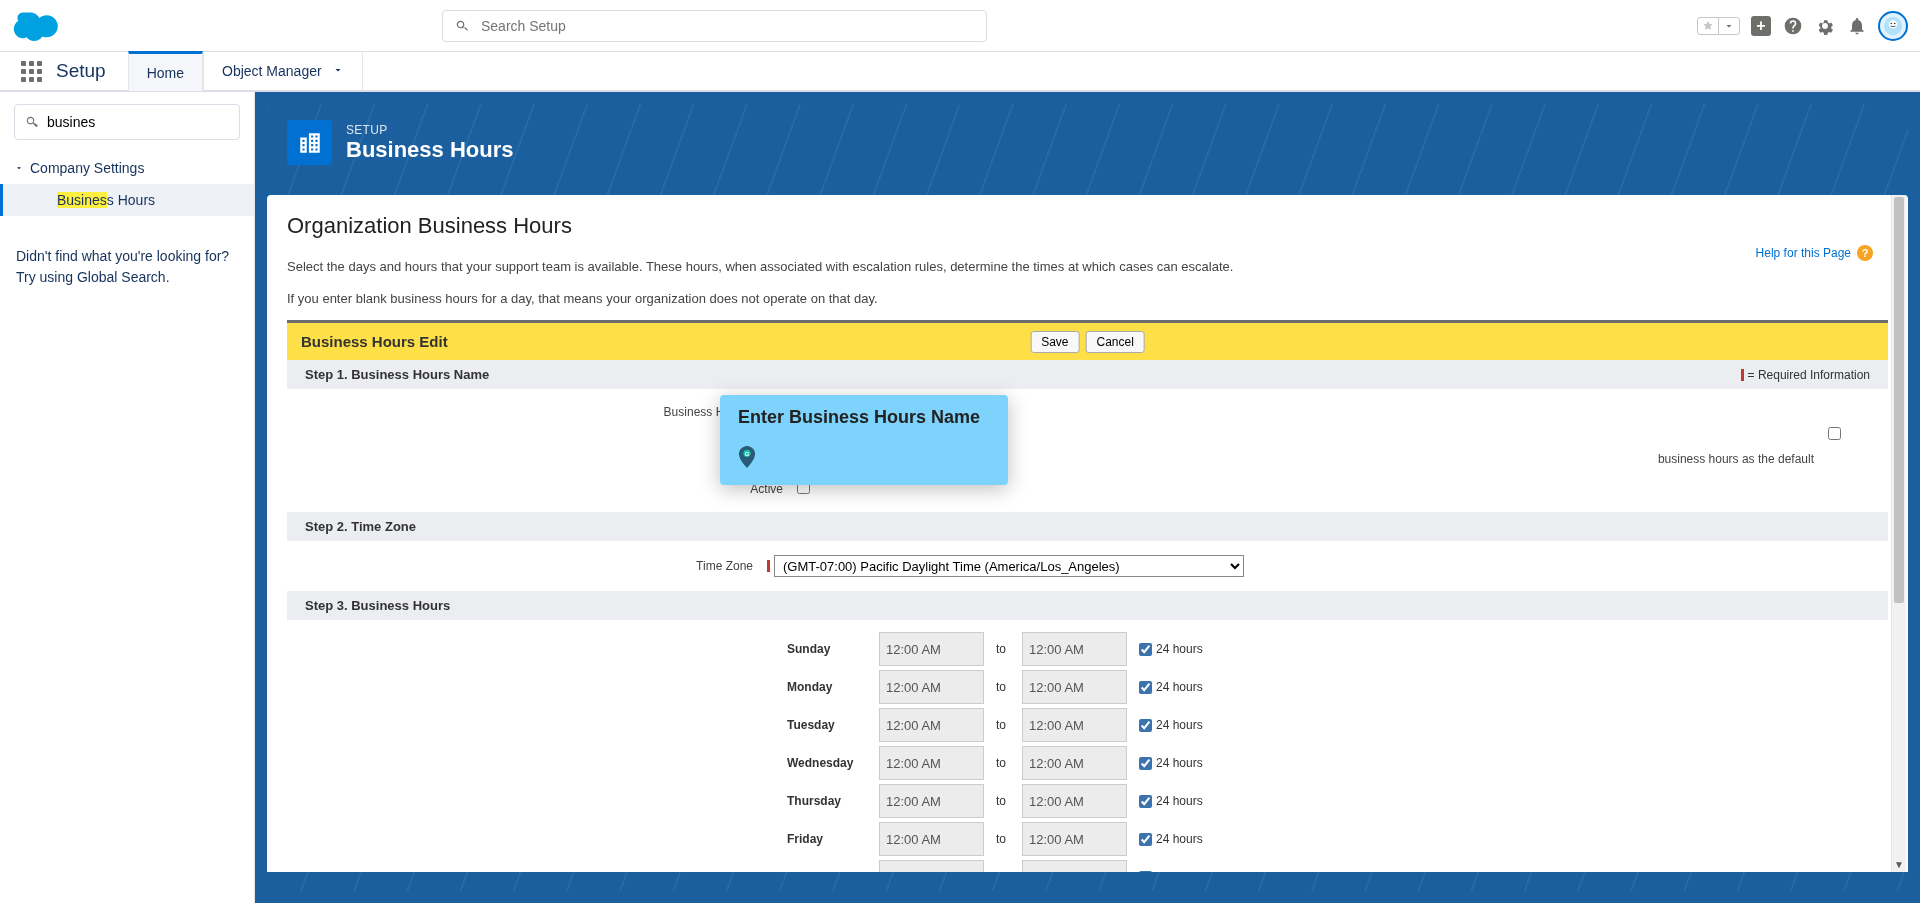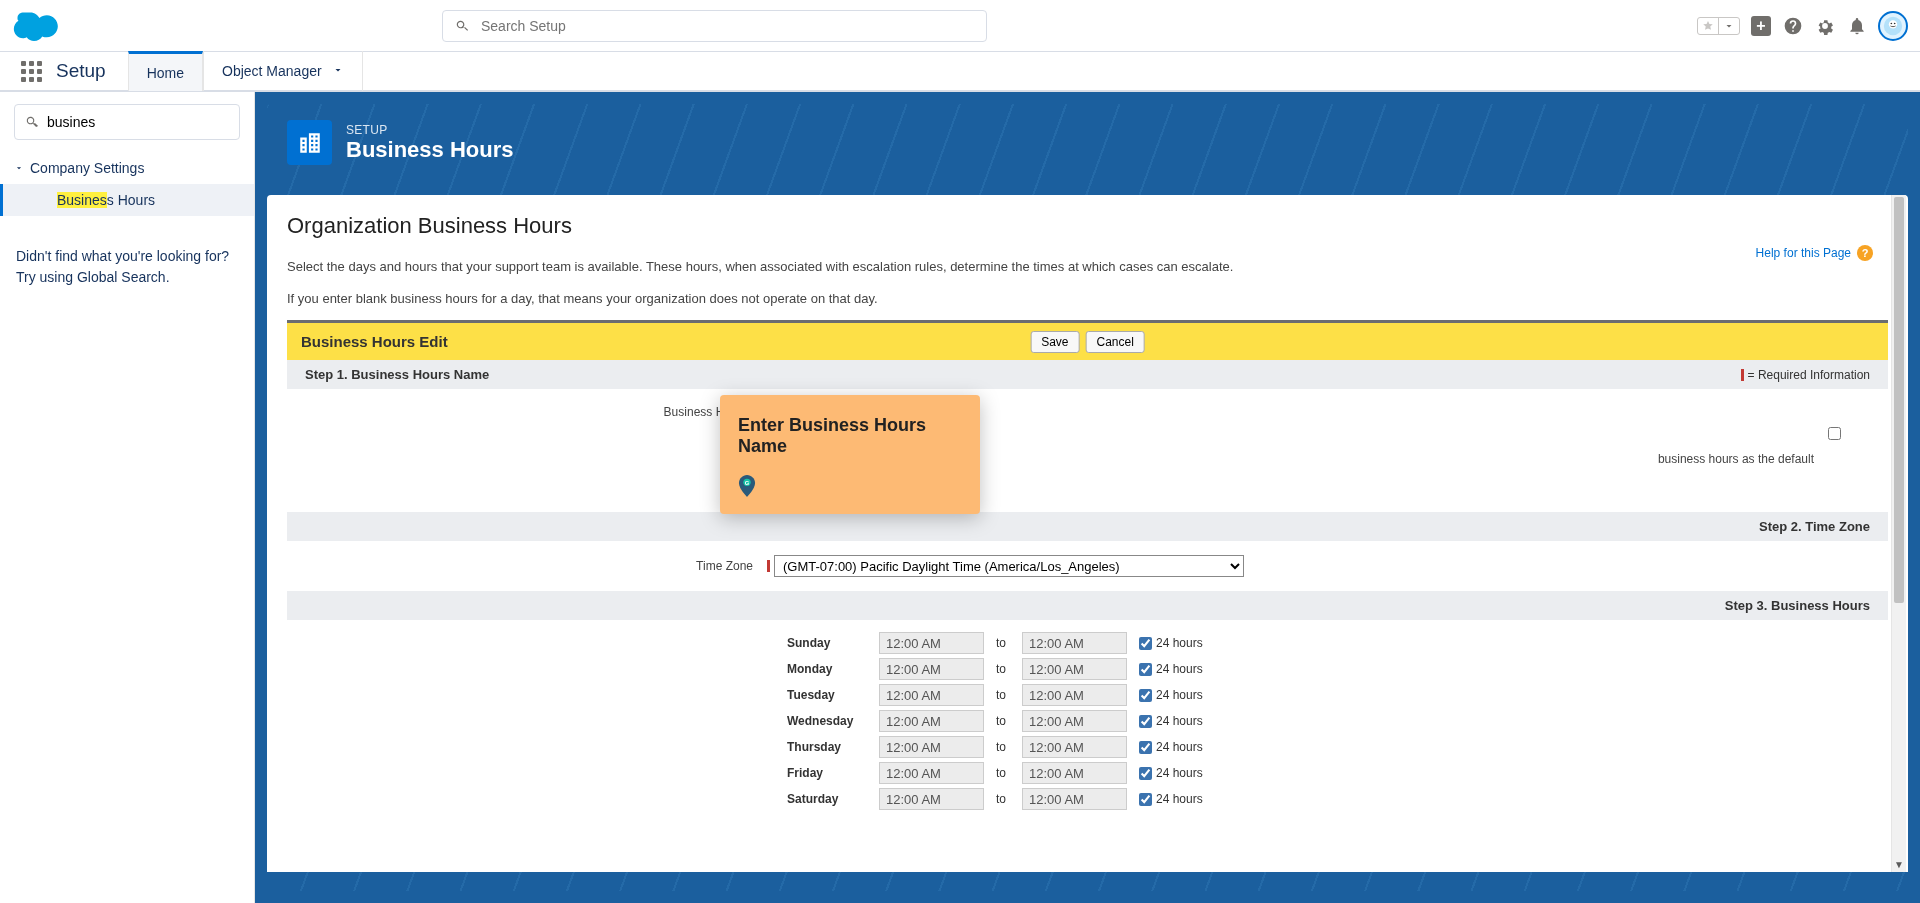--- a/index.html
+++ b/index.html
@@ -60,43 +60,43 @@
 .content-card h2 { font-size: 22px; font-weight:400; color:#222; margin-bottom: 18px; }
 .helplink { position:absolute; right:35px; top:18px; font-size:12px; color:#0070d2; display:flex; align-items:center; gap:6px;margin-top:32px; }
 .helplink .qm { width:16px; height:16px; border-radius:50%; background:#f7a324; color:#fff; font-size:11px; display:flex; align-items:center; justify-content:center; font-weight:bold;}
 .desc { font-size:13px; color:#444; line-height:1.5; margin-bottom:12px; }
 
 .section-bar { background:#fde047; border-top:3px solid #6b6d70; padding: 10px 14px; display:flex; align-items:center; position:relative;}
 .section-bar .title { font-size:15px; font-weight:bold; color:#333;}
 .section-bar .btns { position:absolute; left:50%; transform:translateX(-50%); display:flex; gap:6px;}
 .section-bar button { font-size:12px; padding:3px 10px; border:1px solid #aaa; background:#f8f8f8; border-radius:3px; cursor:pointer;}
 
-.step-bar { background:#ebedf0; padding:7px 18px; font-size:13px; font-weight:bold; color:#333; display:flex;justify-content:flex-end; }
+.step-bar { background:#ebedf0; padding:7px 18px; font-size:13px; font-weight:bold; color:#333; display:flex; }
 .req-info { margin-left:auto; font-size:12px; font-weight:normal; color:#333; display:flex; align-items:center; gap:4px;}
 .req-mark { display:inline-block; width:3px; height:12px; background:#c23934; }
 
 .form-row { display:flex; padding:6px 0; }
 .form-row .lbl { width: 510px; text-align:right; padding-right:14px; font-size:12px; color:#444; padding-top:4px;}
 .form-row .fld { display:flex; align-items:center; gap:4px; }
 .form-row input[type=text] { height:22px; border:1px solid #bbb; padding:2px 4px; font-size:13px; }
 .form-row .focused { border:2px solid #1ab5d0 !important; width:165px; }
 .form-row input[type=checkbox]{ width:13px; height:13px; accent-color:#666; }
 .form-row .lbl2 { font-size:12px; color:#444; text-align:right; padding-right:14px; padding-top:4px;margin-top:47px;}
 
 select.tz { height:22px; width:470px; font-size:13px; border:1px solid #888; background:#fff; padding:2px 4px;}
 
 .hours-table { margin-left: 500px; }
 .hours-table .hrow { display:flex; align-items:center; gap:12px; padding:2px 0; }
 .hours-table .day { width: 80px; font-size:12px; font-weight:bold; color:#333; }
-.hours-table input[type=text]{ width:105px; height:22px; background:#ececec; border:1px solid #ccc; padding:2px 6px; font-size:13px; color:#555;}
+.hours-table input[type=text]{ width:105px; height:34px; background:#ececec; border:1px solid #ccc; padding:2px 6px; font-size:13px; color:#555;}
 .hours-table .to { font-size:12px; color:#333; width:14px; }
 .hours-table label { font-size:12px; color:#333; display:flex; align-items:center; gap:4px;}
 .hours-table input[type=checkbox]{ width:13px; height:13px; accent-color:#3b73af;}
 
-.popover { position:absolute; left: 720px; top: 395px; width: 260px; background:#fdba74; border-radius:4px; box-shadow: 0 4px 20px rgba(0,0,0,0.25); padding:20px 18px 14px 18px; z-index:10; }
+.popover { position:absolute; left: 720px; top: 395px; width: 288px; background:#7dd3fc; border-radius:4px; box-shadow: 0 4px 20px rgba(0,0,0,0.25); padding:12px 18px 14px 18px; z-index:10; }
 .popover .ptitle { font-size:18px; font-weight:600; color:#222; margin-bottom:18px;}
 .popover .pin { width:18px; height:22px; display:inline-block;}
 .popover .pin svg { width:18px; height:22px; }
 </style>
 </head>
 <body>
 
 <div class="global-header">
   <div class="logo">
     <svg viewBox="0 0 60 40">

